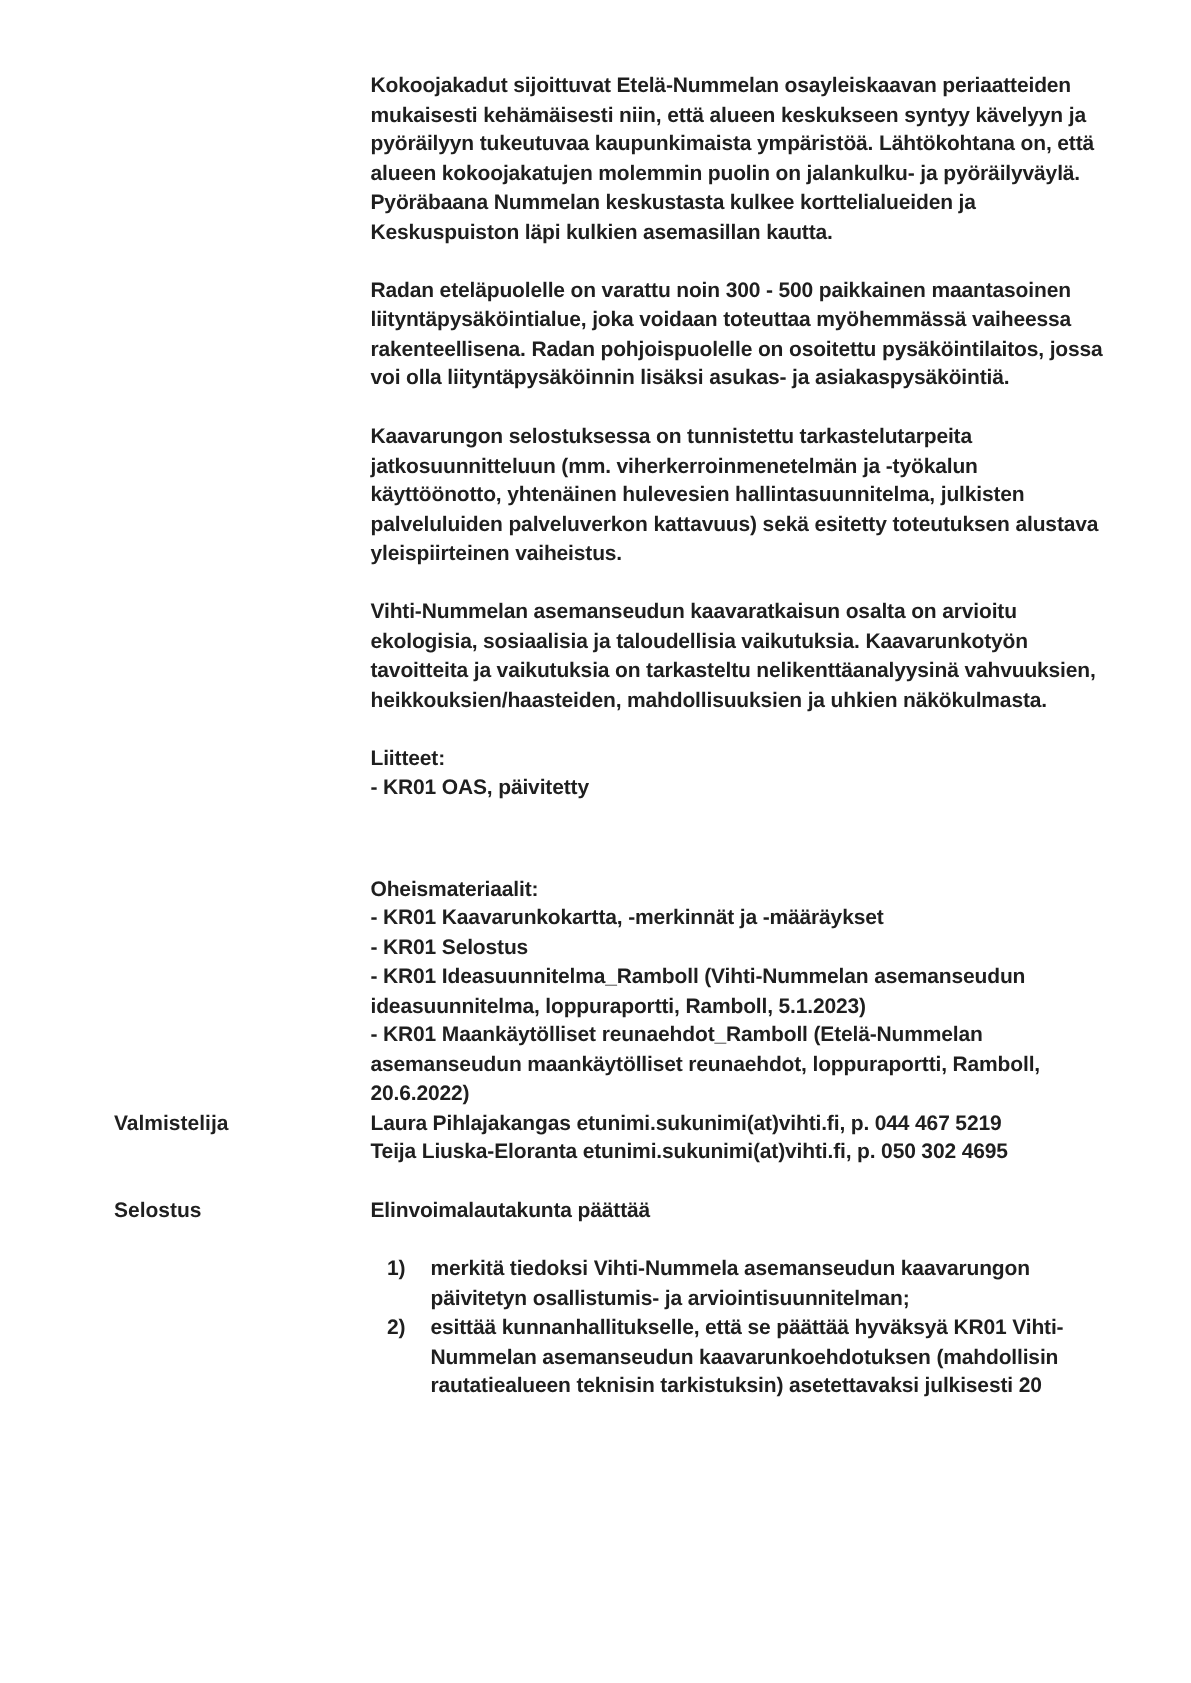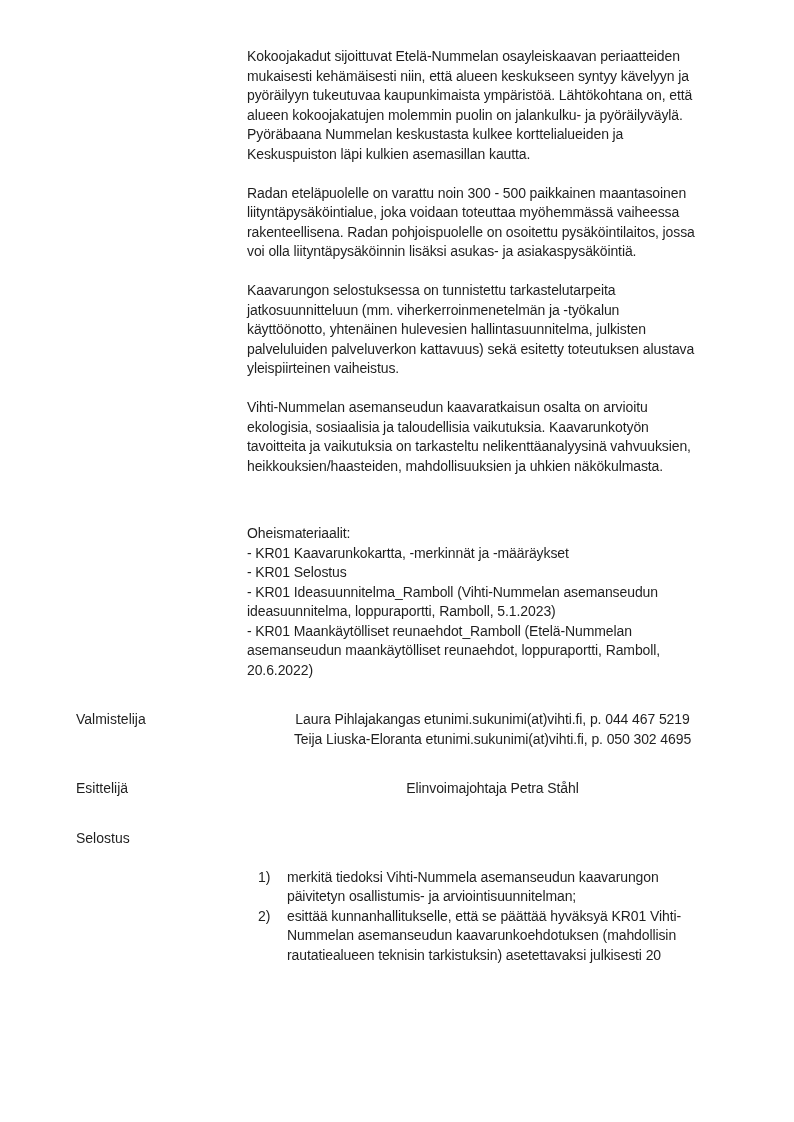--- a/index.html
+++ b/index.html
@@ -1,15 +1,15 @@
 <!DOCTYPE html>
 <html><head>
 <meta charset="utf-8">
 <style>
-  * { margin: 0; padding: 0; box-sizing: border-box; }
+  * { margin: 0; padding: 0; box-sizing: border-box; font-weight: bold; }
   html, body { background: #ffffff; }
   body {
     width: 794px;
     height: 1122px;
     font-family: "Liberation Sans", sans-serif;
     color: #1f1f1f;
     overflow: hidden;
   }
   .page {
     width: 794px;
@@ -32,27 +32,26 @@
     flex: 0 0 491px;
   }
   .para {
     font-size: 14px;
     line-height: 19.5px;
     letter-spacing: -0.1px;
     white-space: pre-line;
     margin-bottom: 19.5px;
   }
   .para:last-child { margin-bottom: 0; margin-top: 48px; }
-  .field-row { margin-bottom: 19.5px; margin-top: 30px; }
+  .field-row { margin-bottom: 19.5px; }
   .field-value {
     font-size: 14px;
     line-height: 19.5px;
     letter-spacing: -0.1px;
     white-space: pre-line;
-    text-align: center;
   }
   .decision-list { margin-top: 0; }
   .list-item {
     display: flex;
     align-items: flex-start;
     font-size: 14px;
     line-height: 19.5px;
     letter-spacing: -0.1px;
   }
   .list-num {
@@ -84,44 +83,43 @@
 voi olla liityntäpysäköinnin lisäksi asukas- ja asiakaspysäköintiä.</p>
       <p class="para">Kaavarungon selostuksessa on tunnistettu tarkastelutarpeita
 jatkosuunnitteluun (mm. viherkerroinmenetelmän ja -työkalun
 käyttöönotto, yhtenäinen hulevesien hallintasuunnitelma, julkisten
 palveluluiden palveluverkon kattavuus) sekä esitetty toteutuksen alustava
 yleispiirteinen vaiheistus.</p>
       <p class="para">Vihti-Nummelan asemanseudun kaavaratkaisun osalta on arvioitu
 ekologisia, sosiaalisia ja taloudellisia vaikutuksia. Kaavarunkotyön
 tavoitteita ja vaikutuksia on tarkasteltu nelikenttäanalyysinä vahvuuksien,
 heikkouksien/haasteiden, mahdollisuuksien ja uhkien näkökulmasta.</p>
+      <p class="para">Liitteet:
+- KR01 OAS, päivitetty</p>
       <p class="para">Oheismateriaalit:
 - KR01 Kaavarunkokartta, -merkinnät ja -määräykset
 - KR01 Selostus
 - KR01 Ideasuunnitelma_Ramboll (Vihti-Nummelan asemanseudun
 ideasuunnitelma, loppuraportti, Ramboll, 5.1.2023)
 - KR01 Maankäytölliset reunaehdot_Ramboll (Etelä-Nummelan
 asemanseudun maankäytölliset reunaehdot, loppuraportti, Ramboll,
 20.6.2022)</p>
     </div>
   </section>
 
   <section class="block-row field-row">
     <div class="label-cell">Valmistelija</div>
     <div class="content-cell field-value">Laura Pihlajakangas etunimi.sukunimi(at)vihti.fi, p. 044 467 5219
 Teija Liuska-Eloranta etunimi.sukunimi(at)vihti.fi, p. 050 302 4695</div>
   </section>
 
-  <section class="block-row field-row">
-    <div class="label-cell">Esittelijä</div>
-    <div class="content-cell field-value">Elinvoimajohtaja Petra Ståhl</div>
-  </section>
 
   <section class="block-row field-row">
     <div class="label-cell">Selostus</div>
+    <div class="content-cell field-value">Elinvoimalautakunta päättää</div>
   </section>
 
   <section class="block-row">
     <div class="label-cell"></div>
     <div class="content-cell decision-list">
       <div class="list-item">
         <span class="list-num">1)</span>
         <span class="list-text">merkitä tiedoksi Vihti-Nummela asemanseudun kaavarungon
 päivitetyn osallistumis- ja arviointisuunnitelman;</span>
       </div>

